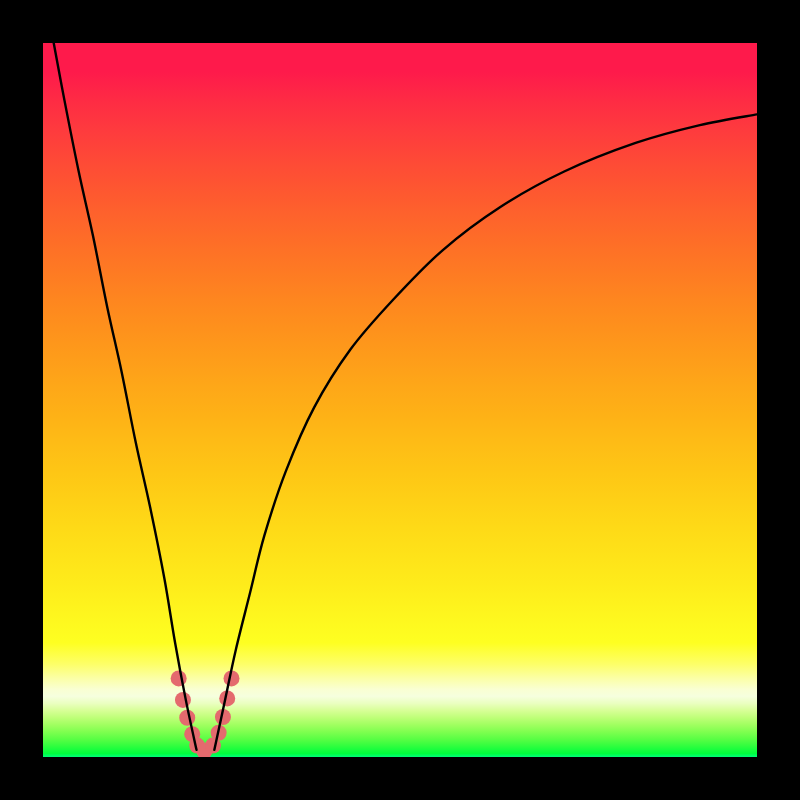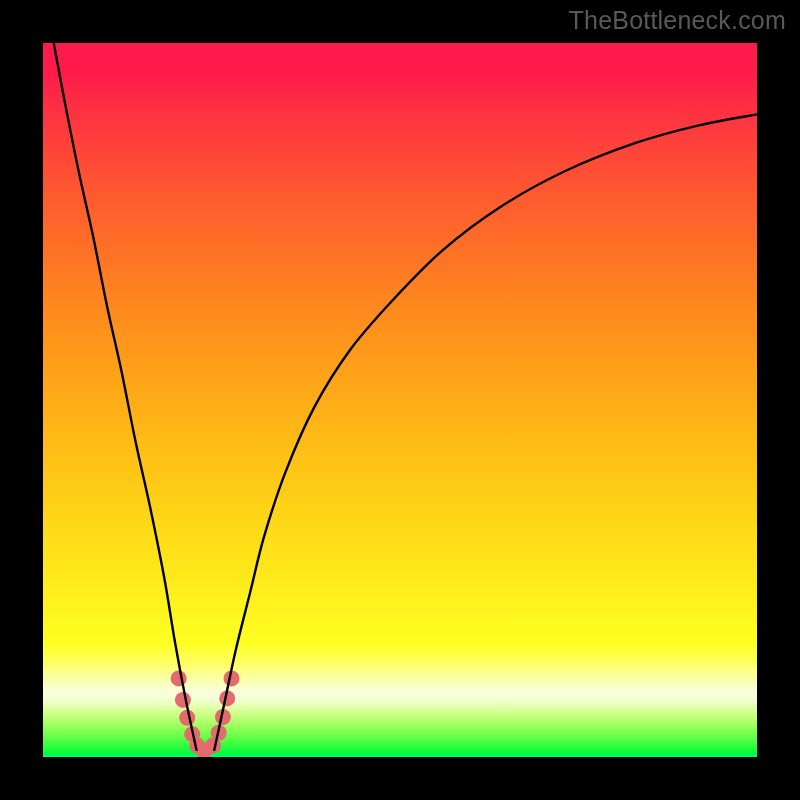--- a/index.html
+++ b/index.html
@@ -106,14 +106,13 @@
           <circle cx="169.93" cy="702.58" r="8" fill="#e46a6e"></circle>
           <circle cx="175.64" cy="689.72" r="8" fill="#e46a6e"></circle>
           <circle cx="179.93" cy="674.02" r="8" fill="#e46a6e"></circle>
           <circle cx="184.21" cy="655.45" r="8" fill="#e46a6e"></circle>
           <circle cx="188.50" cy="635.46" r="8" fill="#e46a6e"></circle>
         </g>
       <path id="left-arm-path" fill="none" stroke="#000" stroke-width="2.4" stroke-linecap="round" d="M 10.71 0.00 C 12.49 9.52, 17.25 35.70, 21.42 57.12 C 25.58 78.54, 30.94 105.91, 35.70 128.52 C 40.46 151.13, 45.22 170.17, 49.98 192.78 C 54.74 215.39, 59.50 241.57, 64.26 264.18 C 69.02 286.79, 73.78 305.83, 78.54 328.44 C 83.30 351.05, 88.06 377.23, 92.82 399.84 C 97.58 422.45, 102.34 441.49, 107.10 464.10 C 111.86 486.71, 117.22 512.89, 121.38 535.50 C 125.55 558.11, 128.52 579.53, 132.09 599.76 C 135.66 619.99, 139.23 639.03, 142.80 656.88 C 146.37 674.73, 151.72 698.53, 153.51 706.86"></path>
       <path id="right-arm-path" fill="none" stroke="#000" stroke-width="2.4" stroke-linecap="round" d="M 171.36 706.86 C 173.14 698.53, 178.50 673.54, 182.07 656.88 C 185.64 640.22, 188.62 624.75, 192.78 606.90 C 196.94 589.05, 202.30 568.82, 207.06 549.78 C 211.82 530.74, 215.39 512.89, 221.34 492.66 C 227.29 472.43, 234.43 449.82, 242.76 428.40 C 251.09 406.98, 260.61 384.37, 271.32 364.14 C 282.03 343.91, 293.93 324.87, 307.02 307.02 C 320.11 289.17, 334.39 273.70, 349.86 257.04 C 365.33 240.38, 381.99 222.53, 399.84 207.06 C 417.69 191.59, 436.73 177.31, 456.96 164.22 C 477.19 151.13, 498.61 139.23, 521.22 128.52 C 543.83 117.81, 570.01 107.70, 592.62 99.96 C 615.23 92.23, 636.65 86.87, 656.88 82.11 C 677.11 77.35, 704.48 73.18, 714.00 71.40"></path>
     </svg>
   </div>
-  <div class="watermark">TheBottleneck.com</div>
 </div>
 
 </body></html>

